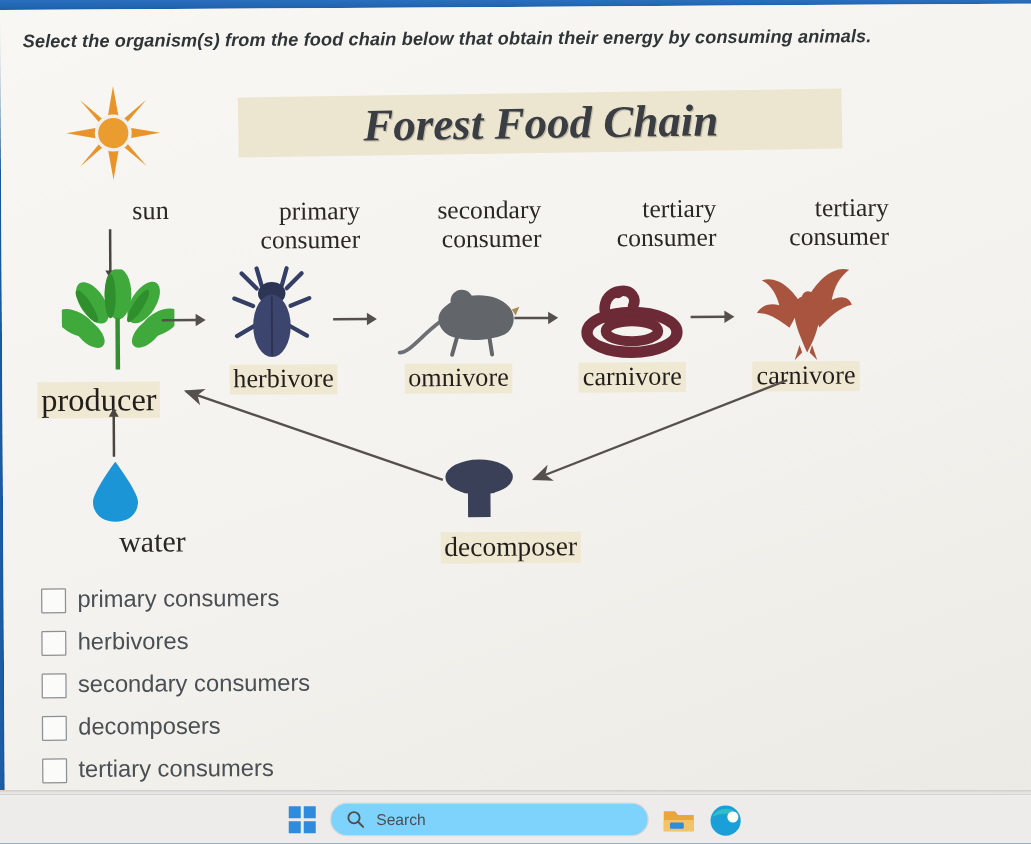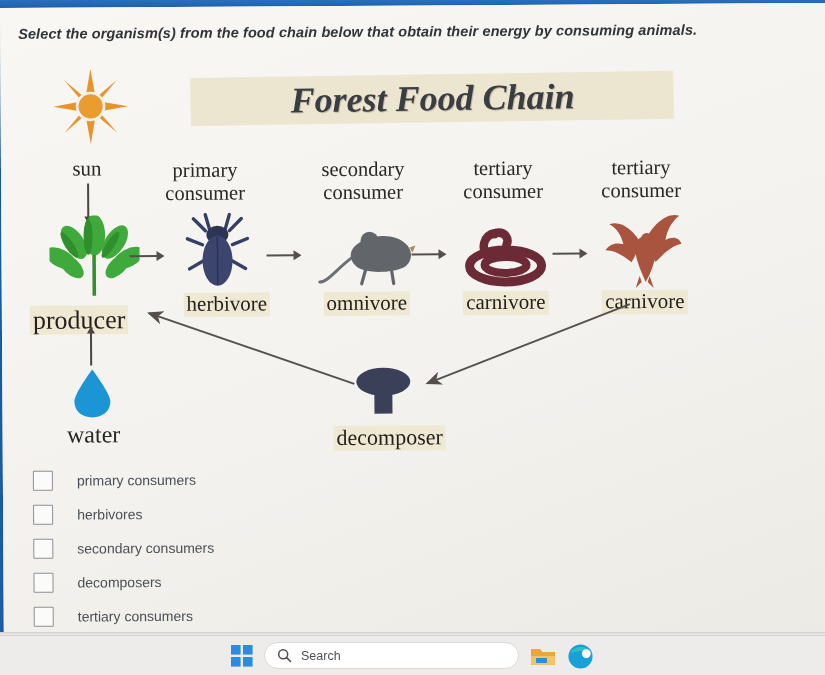--- a/index.html
+++ b/index.html
@@ -70,21 +70,21 @@
     color: #221e1b;
     padding: 0 3px;
     display: inline-block;
     line-height: 1.12;
   }
 
   .plain-label {
     position: absolute;
     font-family: "Liberation Serif", serif;
     color: #2b2724;
-    text-align: center;
+    text-align: right;
     line-height: 1.12;
   }
 
   
   .title-plate {
     position: absolute;
     left: 190px; top: 21px;
     width: 483px; height: 48px;
     background: #ece5d0;
     transform: rotate(-0.5deg);
@@ -171,44 +171,44 @@
     height: 34px;
   }
   .cbox {
     width: 20px; height: 20px;
     border: 1.6px solid #8d9094;
     background: #fbfbf9;
     border-radius: 1px;
     flex: 0 0 auto;
   }
   .opt-text {
-    margin-left: 24px;
+    margin-left: 9px;
     font-family: "Liberation Sans", sans-serif;
-    font-size: 14px;
+    font-size: 19px;
     color: #4a4f54;
   }
 
   
   .taskbar {
     position: absolute;
     left: 0; bottom: 0;
     width: 825px; height: 40px;
     background: #edeceb;
     border-top: 1px solid #d6d4d2;
     display: flex;
     align-items: center;
     justify-content: center;
     gap: 10px;
   }
   .tb-sep { position:absolute; left:0; bottom:40px; width:825px; height:3px;
             background: linear-gradient(180deg,#cfcdca,#efeeec); }
   .start-btn { width: 24px; height: 24px; position: relative; }
   .search-pill {
     width: 255px; height: 27px;
-    background: #ffffff;
+    background: #7dd3fc;
     border: 1px solid #d9d7d5;
     border-radius: 14px;
     display: flex; align-items: center;
     padding-left: 12px;
     gap: 9px;
   }
   .search-txt { font-size: 12.5px; color: #4c5054; font-family: "Liberation Sans", sans-serif; }
   .tb-icon { width: 28px; height: 26px; position: relative; }
 
   
@@ -246,21 +246,21 @@
               <polygon points="16,84 38,58 42,62"></polygon>
               <polygon points="84,84 58,62 62,58"></polygon>
             </g>
             <circle cx="50" cy="50" r="19" fill="#f0f0ee"></circle>
             <circle cx="50" cy="50" r="15.5" fill="#eb9c2e"></circle>
           </svg>
         </div>
         <div class="plain-label sun-label">sun</div>
         <div class="arrow-down-sun"></div>
 
-        <div class="plain-label consumer-label" style="left:134px;">
+        <div class="plain-label consumer-label" style="left:147px;">
           <span>primary</span><br>
           <span>consumer</span>
         </div>
         <div class="plain-label consumer-label" style="left:292px;">
           <span>secondary</span><br>
           <span>consumer</span>
         </div>
         <div class="plain-label consumer-label" style="left:432px;">
           <span>tertiary</span><br>
           <span>consumer</span>

